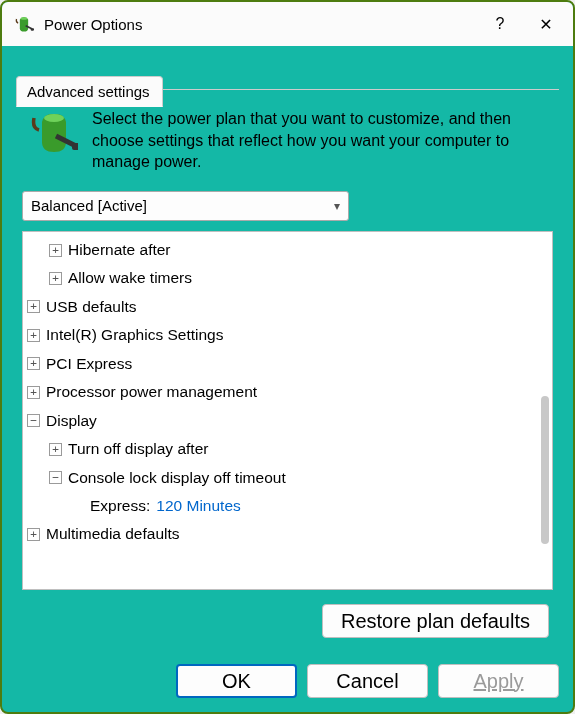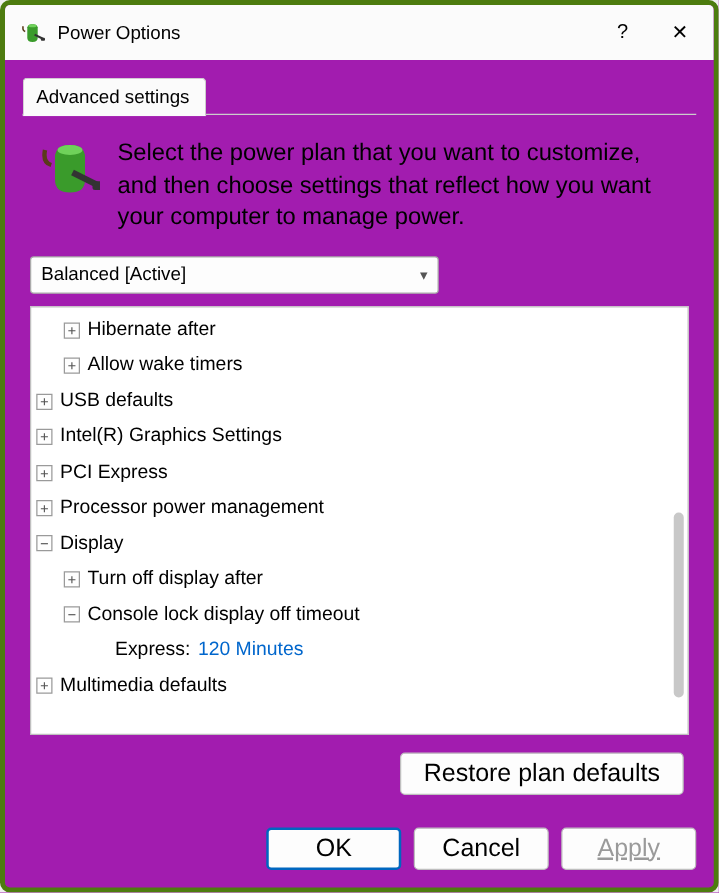--- a/index.html
+++ b/index.html
@@ -7,22 +7,22 @@
       font-family: 'Segoe UI', Tahoma, sans-serif;
       font-size: 15px;
       background: #f0f0f0;
       display: flex;
       align-items: flex-start;
       justify-content: flex-start;
     }
     .window {
       width: 575px;
       height: 714px;
-      background: #a21caf;
-      border: 4px solid #4d7c0f;
+      background: #14b8a6;
+      border: 2px solid #4d7c0f;
       border-radius: 8px;
       display: flex;
       flex-direction: column;
       overflow: hidden;
     }
     .titlebar {
       height: 44px;
       display: flex;
       align-items: center;
       padding: 0 4px 0 12px;
@@ -62,21 +62,21 @@
       border-bottom: 1px solid #ccc;
       margin-bottom: 0;
     }
     .tab {
       padding: 6px 12px 6px 10px;
       border: 1px solid #ccc;
       border-bottom: 1px solid #fbfbfb;
       border-radius: 4px 4px 0 0;
       background: #fbfbfb;
       position: relative;
-      top: 2px;
+      top: 18px;
       font-size: 15px;
     }
     .tabpanel {
       flex: 1;
       border: none;
       padding: 10px 6px 8px 6px;
       display: flex;
       flex-direction: column;
     }
     .intro {
@@ -86,21 +86,21 @@
     }
     .big-icon {
       width: 48px;
       height: 48px;
       flex: 0 0 48px;
       display: flex;
       align-items: center;
       justify-content: center;
     }
     .intro-text {
-      font-size: 19px;
+      font-size: 16px;
       line-height: 1.35;
       color: #000;
     }
     .plan-select {
       width: 327px;
       height: 30px;
       margin: 0 0 10px 0;
       border: 1px solid #aaa;
       border-radius: 3px;
       padding: 2px 8px;
@@ -178,21 +178,21 @@
     }
     .btn.default { border: 2px solid #0067c0; }
     .btn.disabled { color: #9a9a9a; cursor: default; text-decoration: underline; }
     .btn.wide { min-width: 215px; }
     .button-row {
       display: flex;
       justify-content: flex-end;
       gap: 10px;
       padding: 8px 14px 14px 14px;
     }
-    .button-row .btn { width: 108px; padding:0; }
+    .button-row .btn { width: 121px; padding:0; }
   </style>
 </head>
 <body>
 
 <div class="window">
   <div class="titlebar">
     <span class="title-icon">
       <svg width="20" height="20" viewBox="0 0 48 48">
         <path d="M22 8 Q16 8 14 14 L14 34 Q14 42 24 42 Q34 42 34 34 L34 14 Q32 8 26 8 Z" fill="#3a9b2b"></path>
         <ellipse cx="24" cy="11" rx="8" ry="3" fill="#6fd25a"></ellipse>

